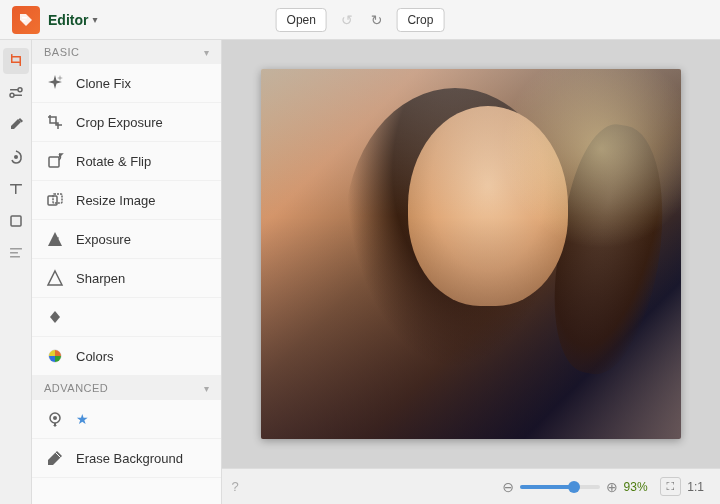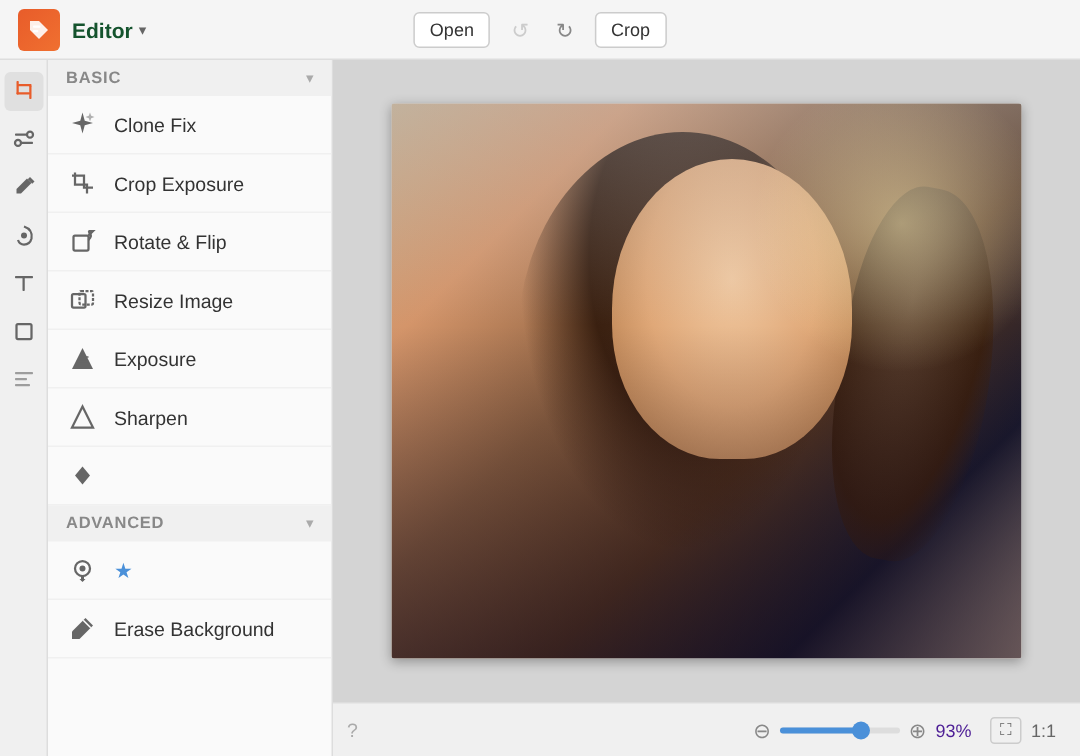--- a/index.html
+++ b/index.html
@@ -118,21 +118,21 @@
     }
     .section-header {
       display: flex;
       align-items: center;
       justify-content: space-between;
       padding: 6px 12px;
       background: #f0f0f0;
     }
     .section-header-label {
       font-size: 11px;
-      font-weight: 700;
+      font-weight: 400;
       color: #888;
       text-transform: uppercase;
       letter-spacing: 0.5px;
     }
     .section-chevron {
       color: #aaa;
       font-size: 10px;
     }
     .tool-item {
       display: flex;
@@ -265,21 +265,21 @@
       position: absolute;
       width: 12px;
       height: 12px;
       background: #4a90d9;
       border-radius: 50%;
       top: -4px;
       left: 60%;
     }
     .zoom-pct {
       font-size: 12px;
-      color: #4c1d95;
+      color: #4d7c0f;
       min-width: 30px;
     }
     .zoom-fit-btn {
       background: none;
       border: 1px solid #ccc;
       border-radius: 3px;
       padding: 2px 6px;
       font-size: 11px;
       color: #666;
       cursor: pointer;
@@ -437,20 +437,32 @@
     </div>
 
     <div class="tool-item">
       <div class="tool-item-icon">
         <svg width="18" height="18" viewBox="0 0 18 18" fill="#666">
           <polygon points="9,3 14,9 9,15 4,9"></polygon>
         </svg>
       </div>
     </div>
 
+    <div class="tool-item">
+      <div class="tool-item-icon">
+        <svg width="18" height="18" viewBox="0 0 18 18">
+          <circle cx="9" cy="9" r="6" fill="none" stroke="#ccc" stroke-width="1"></circle>
+          <path d="M9 3 A6 6 0 0 1 15 9 L9 9 Z" fill="#e07030"></path>
+          <path d="M15 9 A6 6 0 0 1 9 15 L9 9 Z" fill="#30a030"></path>
+          <path d="M9 15 A6 6 0 0 1 3 9 L9 9 Z" fill="#3070e0"></path>
+          <path d="M3 9 A6 6 0 0 1 9 3 L9 9 Z" fill="#e0d030"></path>
+        </svg>
+      </div>
+      <span class="tool-item-label">Colors</span>
+    </div>
 
     <div class="section-header">
       <span class="section-header-label">Advanced</span>
       <span class="section-chevron">▾</span>
     </div>
 
 
     <div class="tool-item">
       <div class="tool-item-icon">
         <svg width="18" height="18" viewBox="0 0 18 18">

